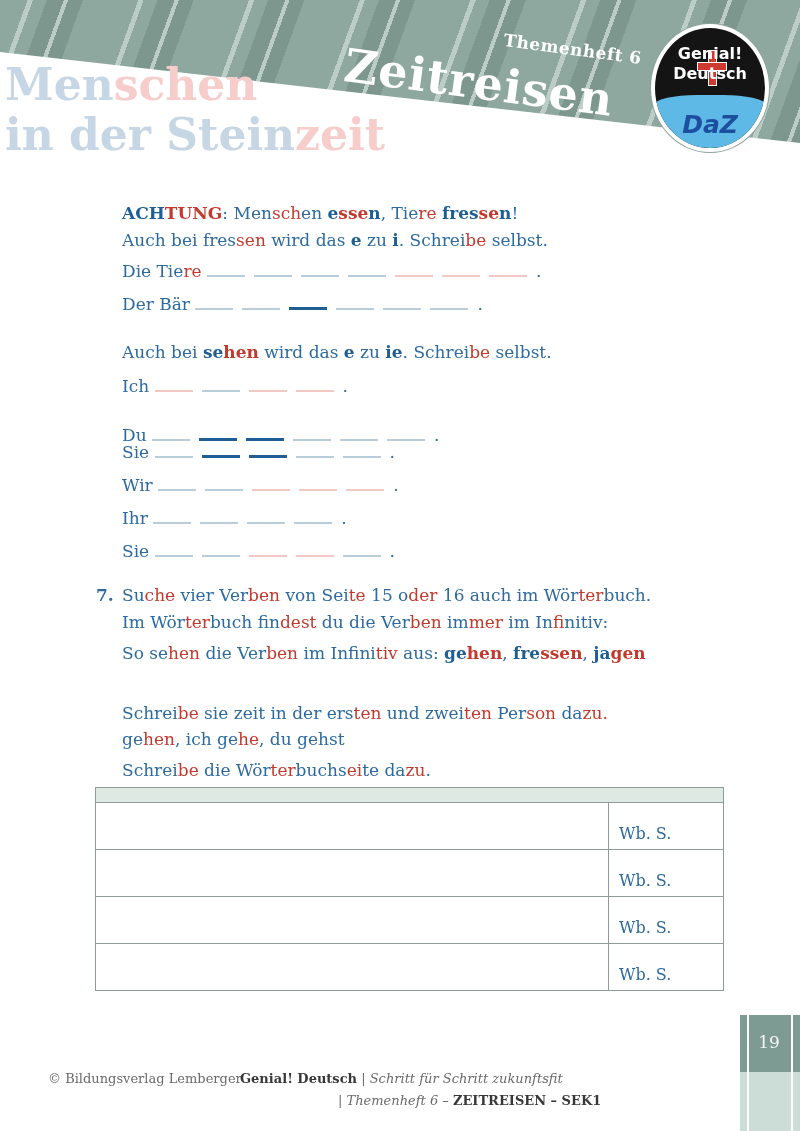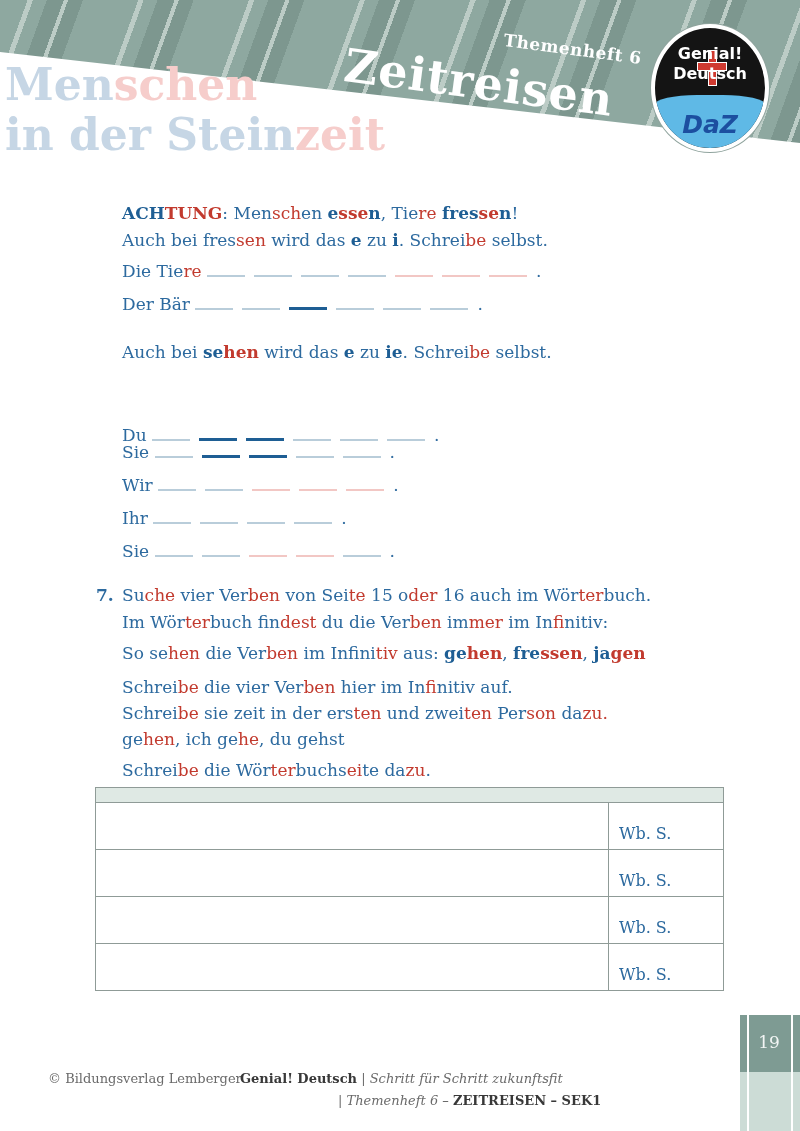--- a/index.html
+++ b/index.html
@@ -96,20 +96,23 @@
 
   <div class="line" style="top:260px">
     <span><span class="seg blue">Die Tie</span><span class="seg red">re</span><span class="seg blue"> </span></span><span><span class="bl lblue"></span><span class="bl lblue"></span><span class="bl lblue"></span><span class="bl lblue"></span><span class="bl lpink"></span><span class="bl lpink"></span><span class="bl lpink"></span></span><span class="seg blue">.</span>
   </div>
   <div class="line" style="top:293px">
     <span><span class="seg blue">Der Bär </span></span><span><span class="bl lblue"></span><span class="bl lblue"></span><span class="bl bold"></span><span class="bl lblue"></span><span class="bl lblue"></span><span class="bl lblue"></span></span><span class="seg blue">.</span>
   </div>
 
   <div class="line" style="top:341px"><span class="seg blue">Auch bei </span><span class="seg blue bold">se</span><span class="seg red bold">hen</span><span class="seg blue"> wird das </span><span class="seg blue bold">e</span><span class="seg blue"> zu </span><span class="seg blue bold">ie</span><span class="seg blue">. Schrei</span><span class="seg red">be</span><span class="seg blue"> selbst.</span></div>
 
+  <div class="line" style="top:375px">
+    <span><span class="seg blue">Ich </span></span><span><span class="bl lpink"></span><span class="bl lblue"></span><span class="bl lpink"></span><span class="bl lpink"></span></span><span class="seg blue">.</span>
+  </div>
   <div class="line" style="top:424px">
     <span><span class="seg blue">Du </span></span><span><span class="bl lblue"></span><span class="bl bold"></span><span class="bl bold"></span><span class="bl lblue"></span><span class="bl lblue"></span><span class="bl lblue"></span></span><span class="seg blue">.</span>
   </div>
   <div class="line" style="top:441px">
     <span><span class="seg blue">Sie </span></span><span><span class="bl lblue"></span><span class="bl bold"></span><span class="bl bold"></span><span class="bl lblue"></span><span class="bl lblue"></span></span><span class="seg blue">.</span>
   </div>
   <div class="line" style="top:474px">
     <span><span class="seg blue">Wir </span></span><span><span class="bl lblue"></span><span class="bl lblue"></span><span class="bl lpink"></span><span class="bl lpink"></span><span class="bl lpink"></span></span><span class="seg blue">.</span>
   </div>
   <div class="line" style="top:507px">
@@ -117,21 +120,20 @@
   </div>
   <div class="line" style="top:540px">
     <span><span class="seg blue">Sie </span></span><span><span class="bl lblue"></span><span class="bl lblue"></span><span class="bl lpink"></span><span class="bl lpink"></span><span class="bl lblue"></span></span><span class="seg blue">.</span>
   </div>
 
   <div class="line" style="top:584px">
     <span class="task-num">7.</span><span><span class="seg blue">Su</span><span class="seg red">che</span><span class="seg blue"> vier Ver</span><span class="seg red">ben</span><span class="seg blue"> von Sei</span><span class="seg red">te</span><span class="seg blue"> 15 o</span><span class="seg red">der</span><span class="seg blue"> 16 auch im Wör</span><span class="seg red">ter</span><span class="seg blue">buch.</span></span>
   </div>
   <div class="line" style="top:611px"><span class="seg blue">Im Wör</span><span class="seg red">ter</span><span class="seg blue">buch fin</span><span class="seg red">dest</span><span class="seg blue"> du die Ver</span><span class="seg red">ben</span><span class="seg blue"> im</span><span class="seg red">mer</span><span class="seg blue"> im In</span><span class="seg red">fi</span><span class="seg blue">nitiv:</span></div>
   <div class="line" style="top:642px"><span class="seg blue">So se</span><span class="seg red">hen</span><span class="seg blue"> die Ver</span><span class="seg red">ben</span><span class="seg blue"> im Infini</span><span class="seg red">tiv</span><span class="seg blue"> aus: </span><span class="seg blue bold">ge</span><span class="seg red bold">hen</span><span class="seg blue">, </span><span class="seg blue bold">fre</span><span class="seg red bold">ssen</span><span class="seg blue">, </span><span class="seg blue bold">ja</span><span class="seg red bold">gen</span></div>
-  <div class="line" style="top:676px"><span class="seg blue">Schrei</span><span class="seg red">be</span><span class="seg blue"> die vier Ver</span><span class="seg red">ben</span><span class="seg blue"> hier im In</span><span class="seg red">fi</span><span class="seg blue">nitiv auf.</span></div>
   <div class="line" style="top:702px"><span class="seg blue">Schrei</span><span class="seg red">be</span><span class="seg blue"> sie zeit in der ers</span><span class="seg red">ten</span><span class="seg blue"> und zwei</span><span class="seg red">ten</span><span class="seg blue"> Per</span><span class="seg red">son</span><span class="seg blue"> da</span><span class="seg red">zu.</span></div>
   <div class="line" style="top:728px"><span class="seg blue">ge</span><span class="seg red">hen</span><span class="seg blue">, ich ge</span><span class="seg red">he</span><span class="seg blue">, du gehst</span></div>
   <div class="line" style="top:759px"><span class="seg blue">Schrei</span><span class="seg red">be</span><span class="seg blue"> die Wör</span><span class="seg red">ter</span><span class="seg blue">buchs</span><span class="seg red">ei</span><span class="seg blue">te da</span><span class="seg red">zu</span><span class="seg blue">.</span></div>
 
   <div class="wtable">
     <div class="thead"></div>
     <div class="trow">
       <div class="wbcell">
           <span class="wbl">Wb. S.</span>
         </div>

